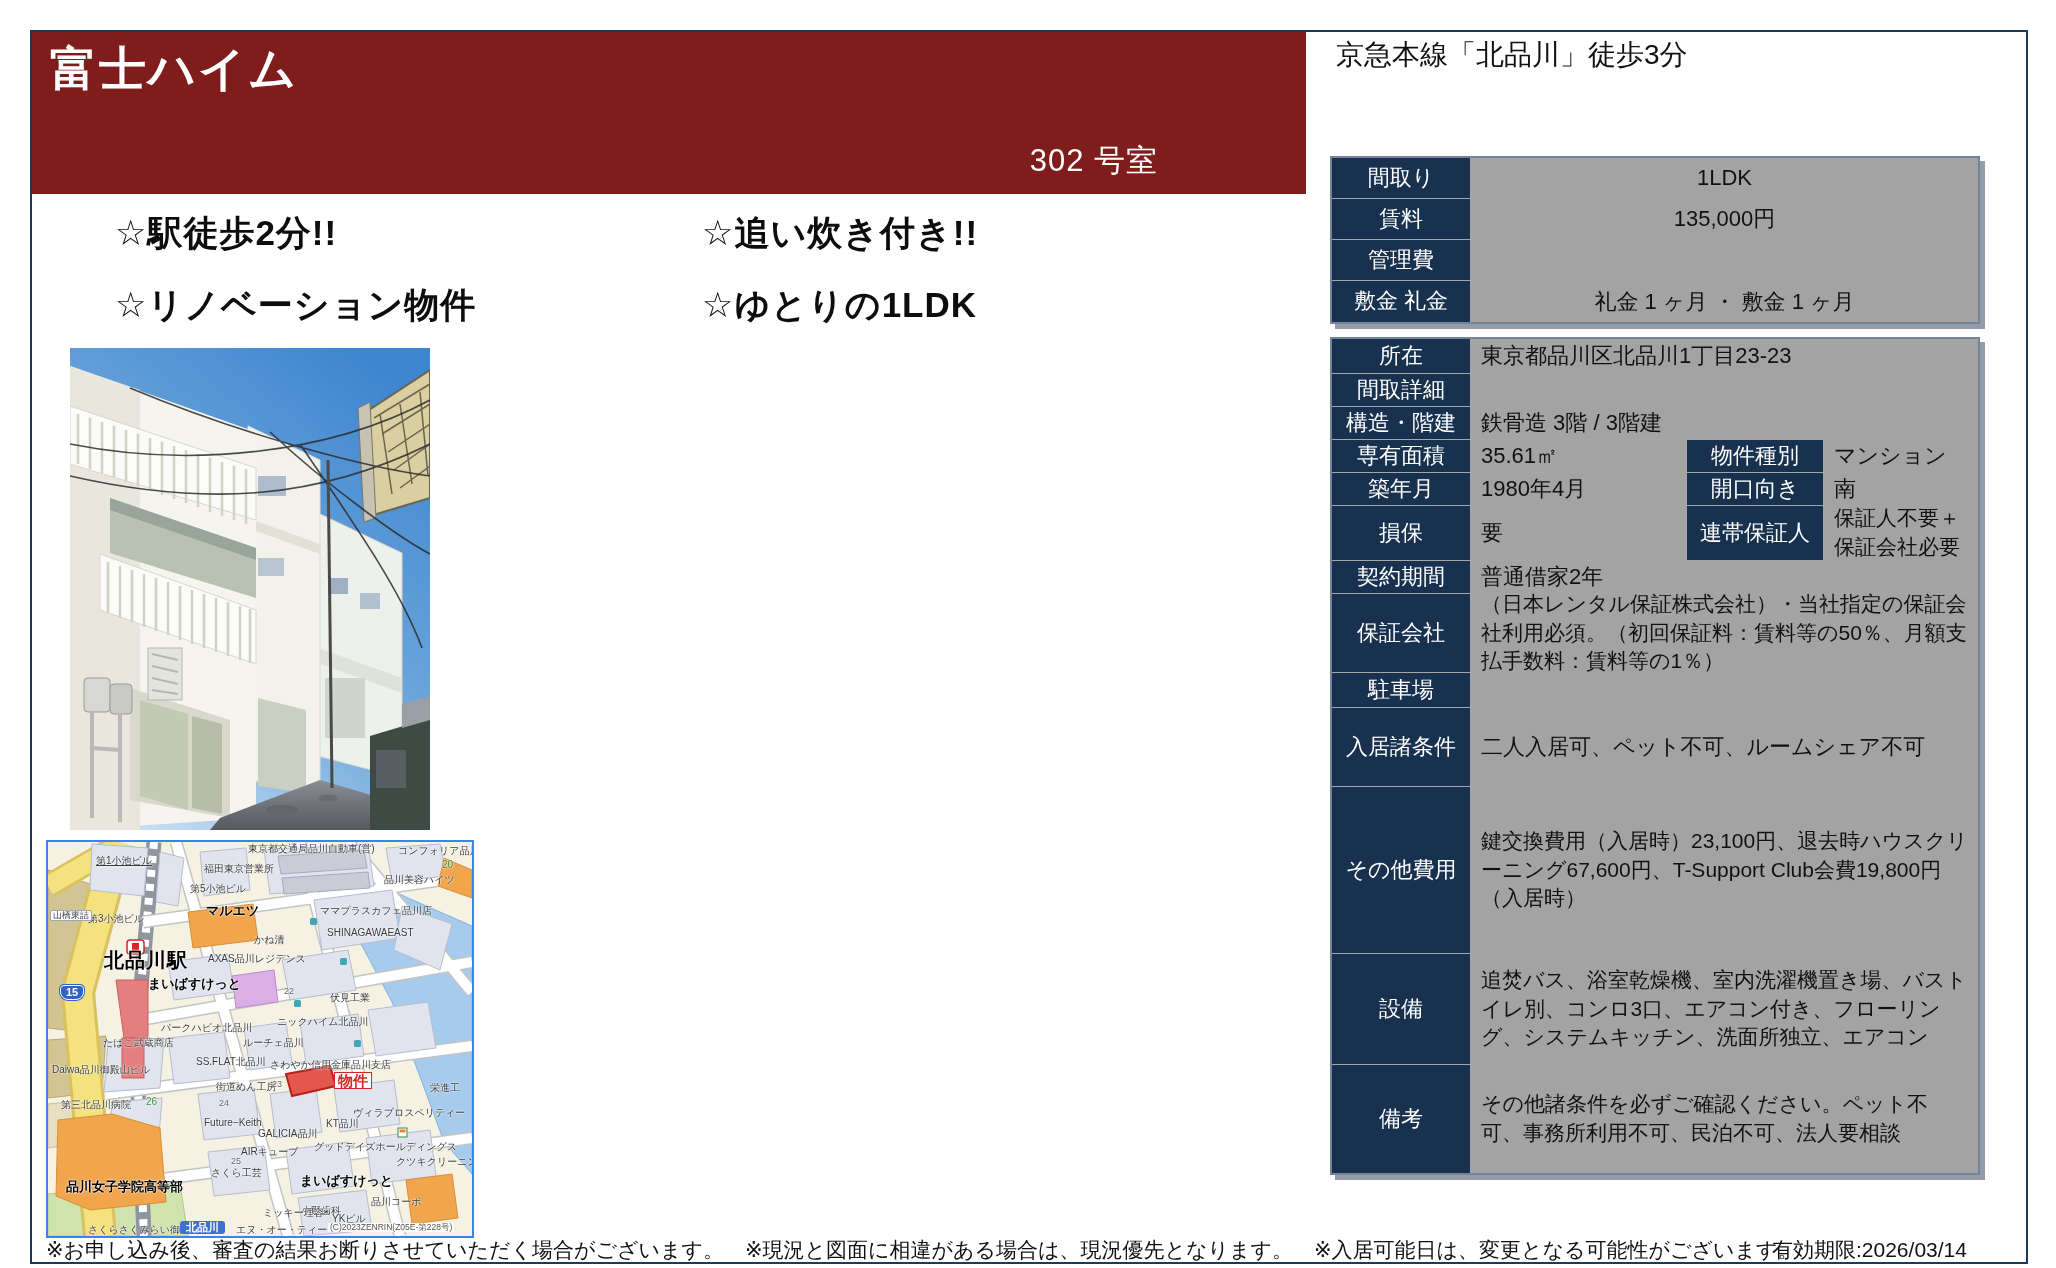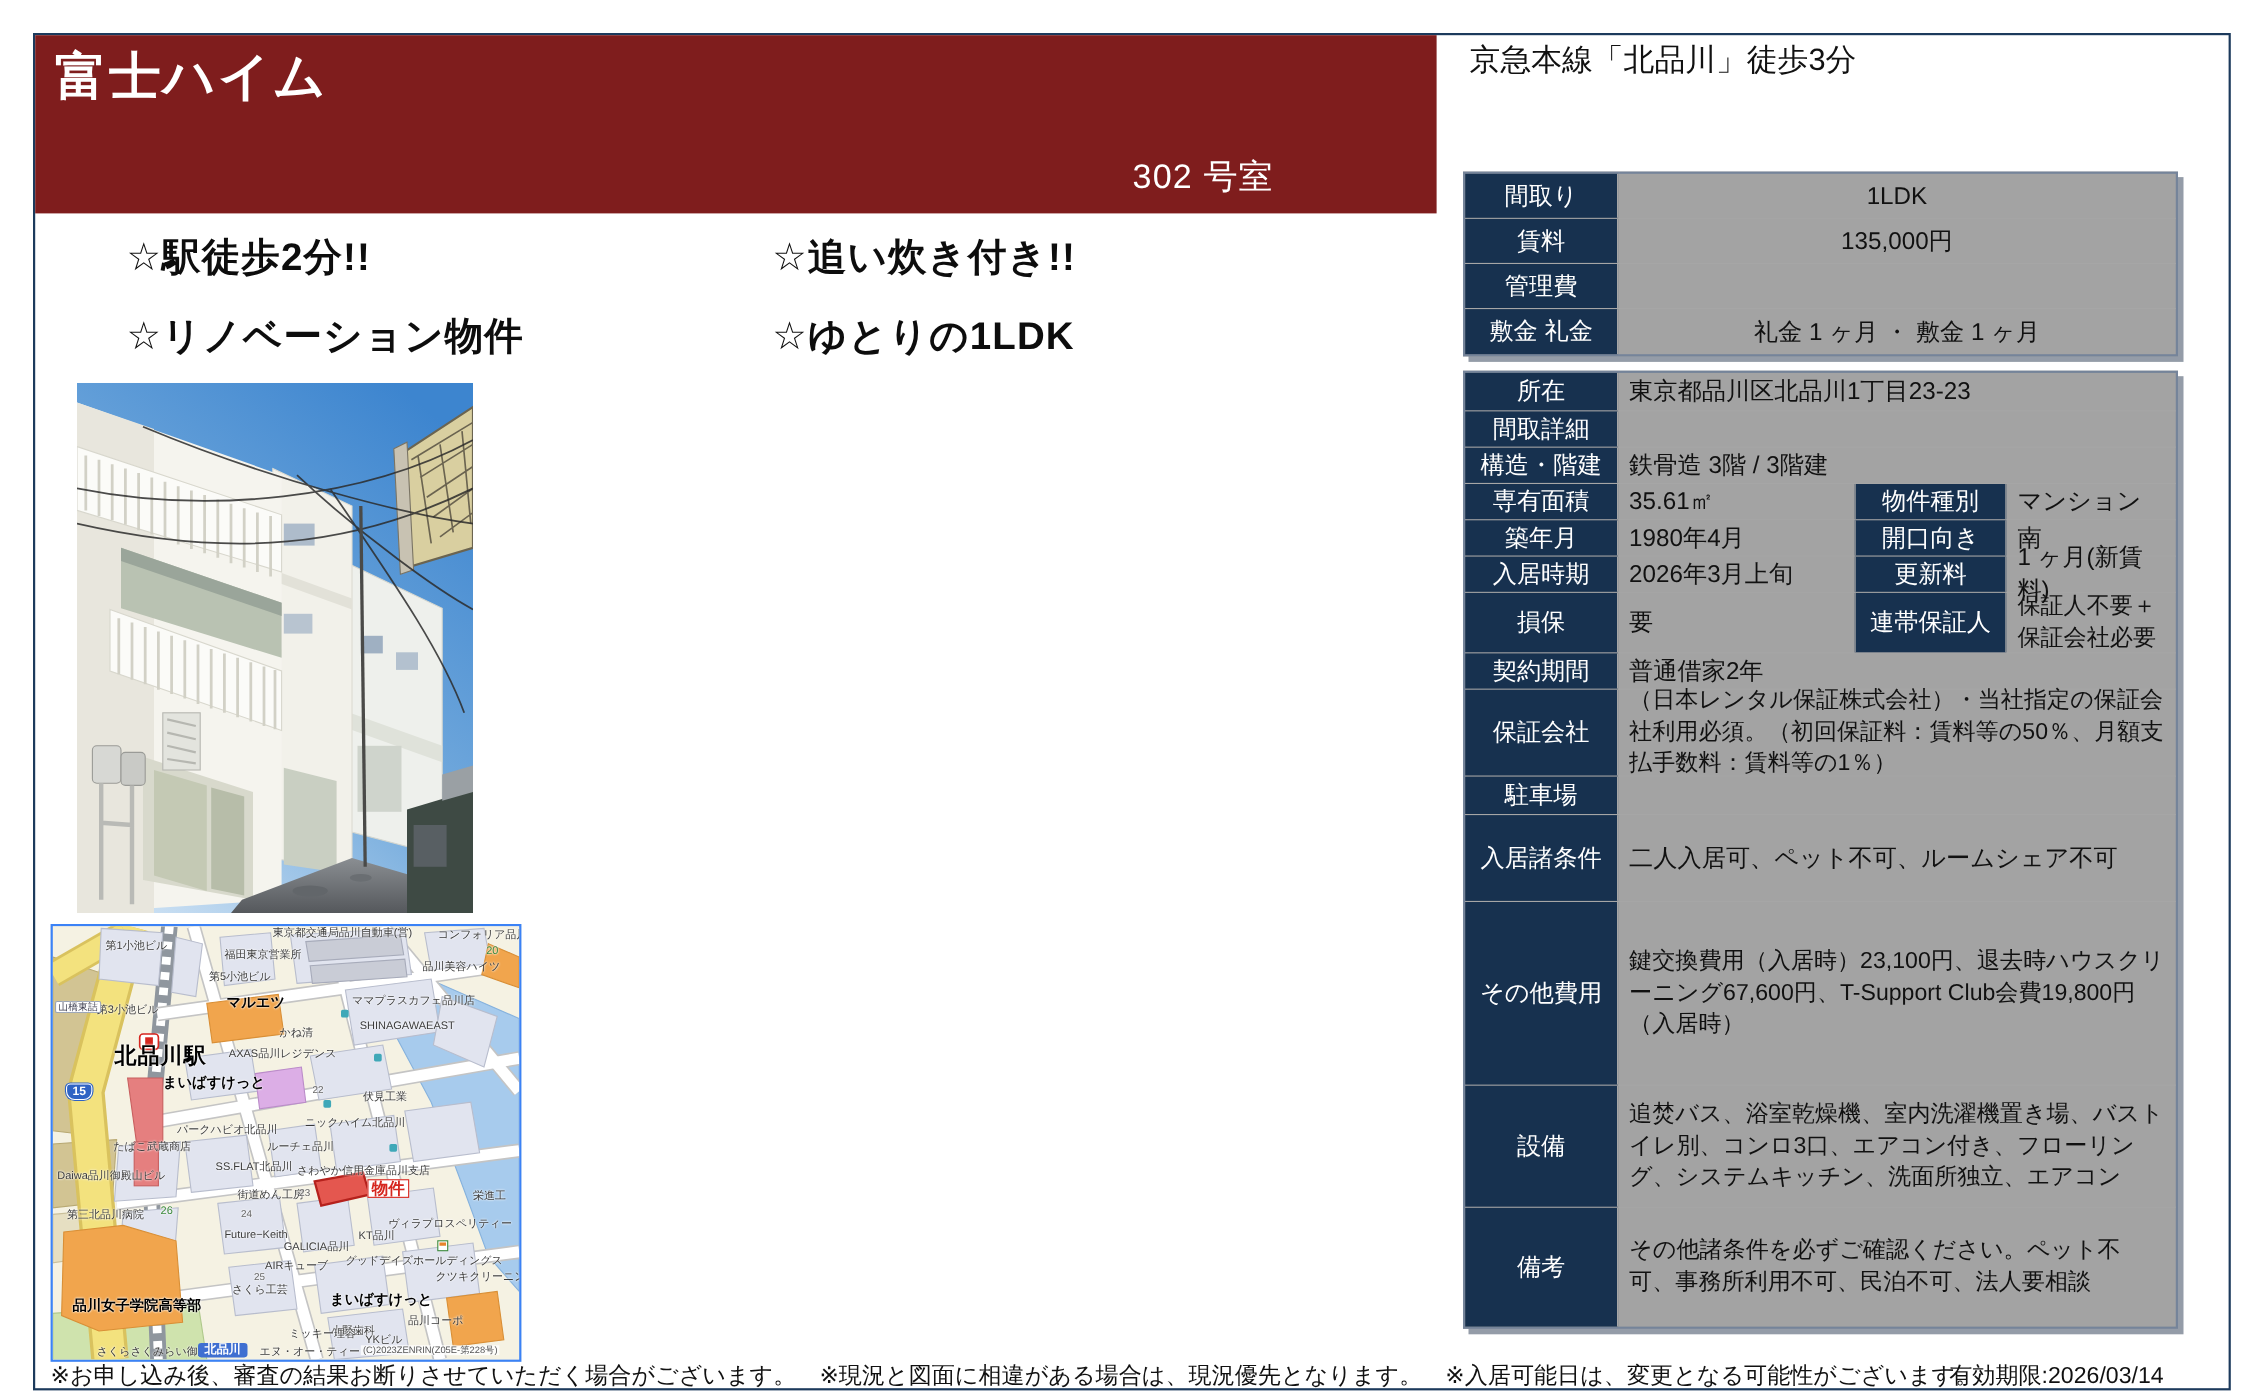--- a/index.html
+++ b/index.html
@@ -222,21 +222,21 @@
       </g>
       <rect x="350" y="286" width="9" height="9" fill="#fff" stroke="#3d8a3d"></rect>
       <rect x="351.5" y="287.5" width="6" height="3" fill="#e8842c"></rect>
     </svg>
     <div id="map-labels">
         <span class="ml" style="left: 200px; top: 2px;">東京都交通局品川自動車(営)</span>
         <span class="ml" style="left: 350px; top: 4px;">コンフォリア品川EA</span>
         <span class="ml" style="left: 336px; top: 33px;">品川美容ハイツ</span>
         <span class="ml" style="left: 126px; top: 22px; margin-left: 30px;">福田東京営業所</span>
         <span class="ml" style="left: 142px; top: 42px;">第5小池ビル</span>
-        <span class="ml" style="left: 48px; top: 14px;">第1小池ビル</span>
+        <span class="ml" style="left: 48px; top: 14px; text-decoration: underline;">第1小池ビル</span>
         <span class="ml" style="left: 40px; top: 44px; margin-top: 28px;">第3小池ビル</span>
         <span class="ml chip" style="left: 2px; top: 68px;">山橋東詰</span>
         <span class="ml mid" style="left: 158px; top: 62px;">マルエツ</span>
         <span class="ml" style="left: 206px; top: 93px;">かね清</span>
         <span class="ml" style="left: 272px; top: 64px;">ママプラスカフェ品川店</span>
         <span class="ml" style="left: 279px; top: 86px;">SHINAGAWAEAST</span>
         <span class="ml" style="left: 160px; top: 112px;">AXAS品川レジデンス</span>
         <span class="ml bb" style="left: 56px; top: 108px;">北品川駅</span>
         <span class="ml mid" style="left: 100px; top: 135px;">まいばすけっと</span>
         <span class="ml" style="left: 282px; top: 151px;">伏見工業</span>
@@ -316,26 +316,20 @@
       <div class="vc v1">35.61㎡</div>
       <div class="lc lc2">物件種別</div>
       <div class="vc v2">マンション</div>
     </div>
     <div class="trow" style="height:32px;">
       <div class="lc">築年月</div>
       <div class="vc v1">1980年4月</div>
       <div class="lc lc2">開口向き</div>
       <div class="vc v2">南</div>
     </div>
-    <div class="trow" style="height:32px;">
-      <div class="lc">入居時期</div>
-      <div class="vc v1">2026年3月上旬</div>
-      <div class="lc lc2">更新料</div>
-      <div class="vc v2">1 ヶ月(新賃料)</div>
-    </div>
     <div class="trow" style="height:54px;">
       <div class="lc">損保</div>
       <div class="vc v1">要</div>
       <div class="lc lc2">連帯保証人</div>
       <div class="vc v2 small">保証人不要＋保証会社必要</div>
     </div>
     <div class="trow" style="height:32px;">
       <div class="lc">契約期間</div>
       <div class="vc">普通借家2年</div>
     </div>

